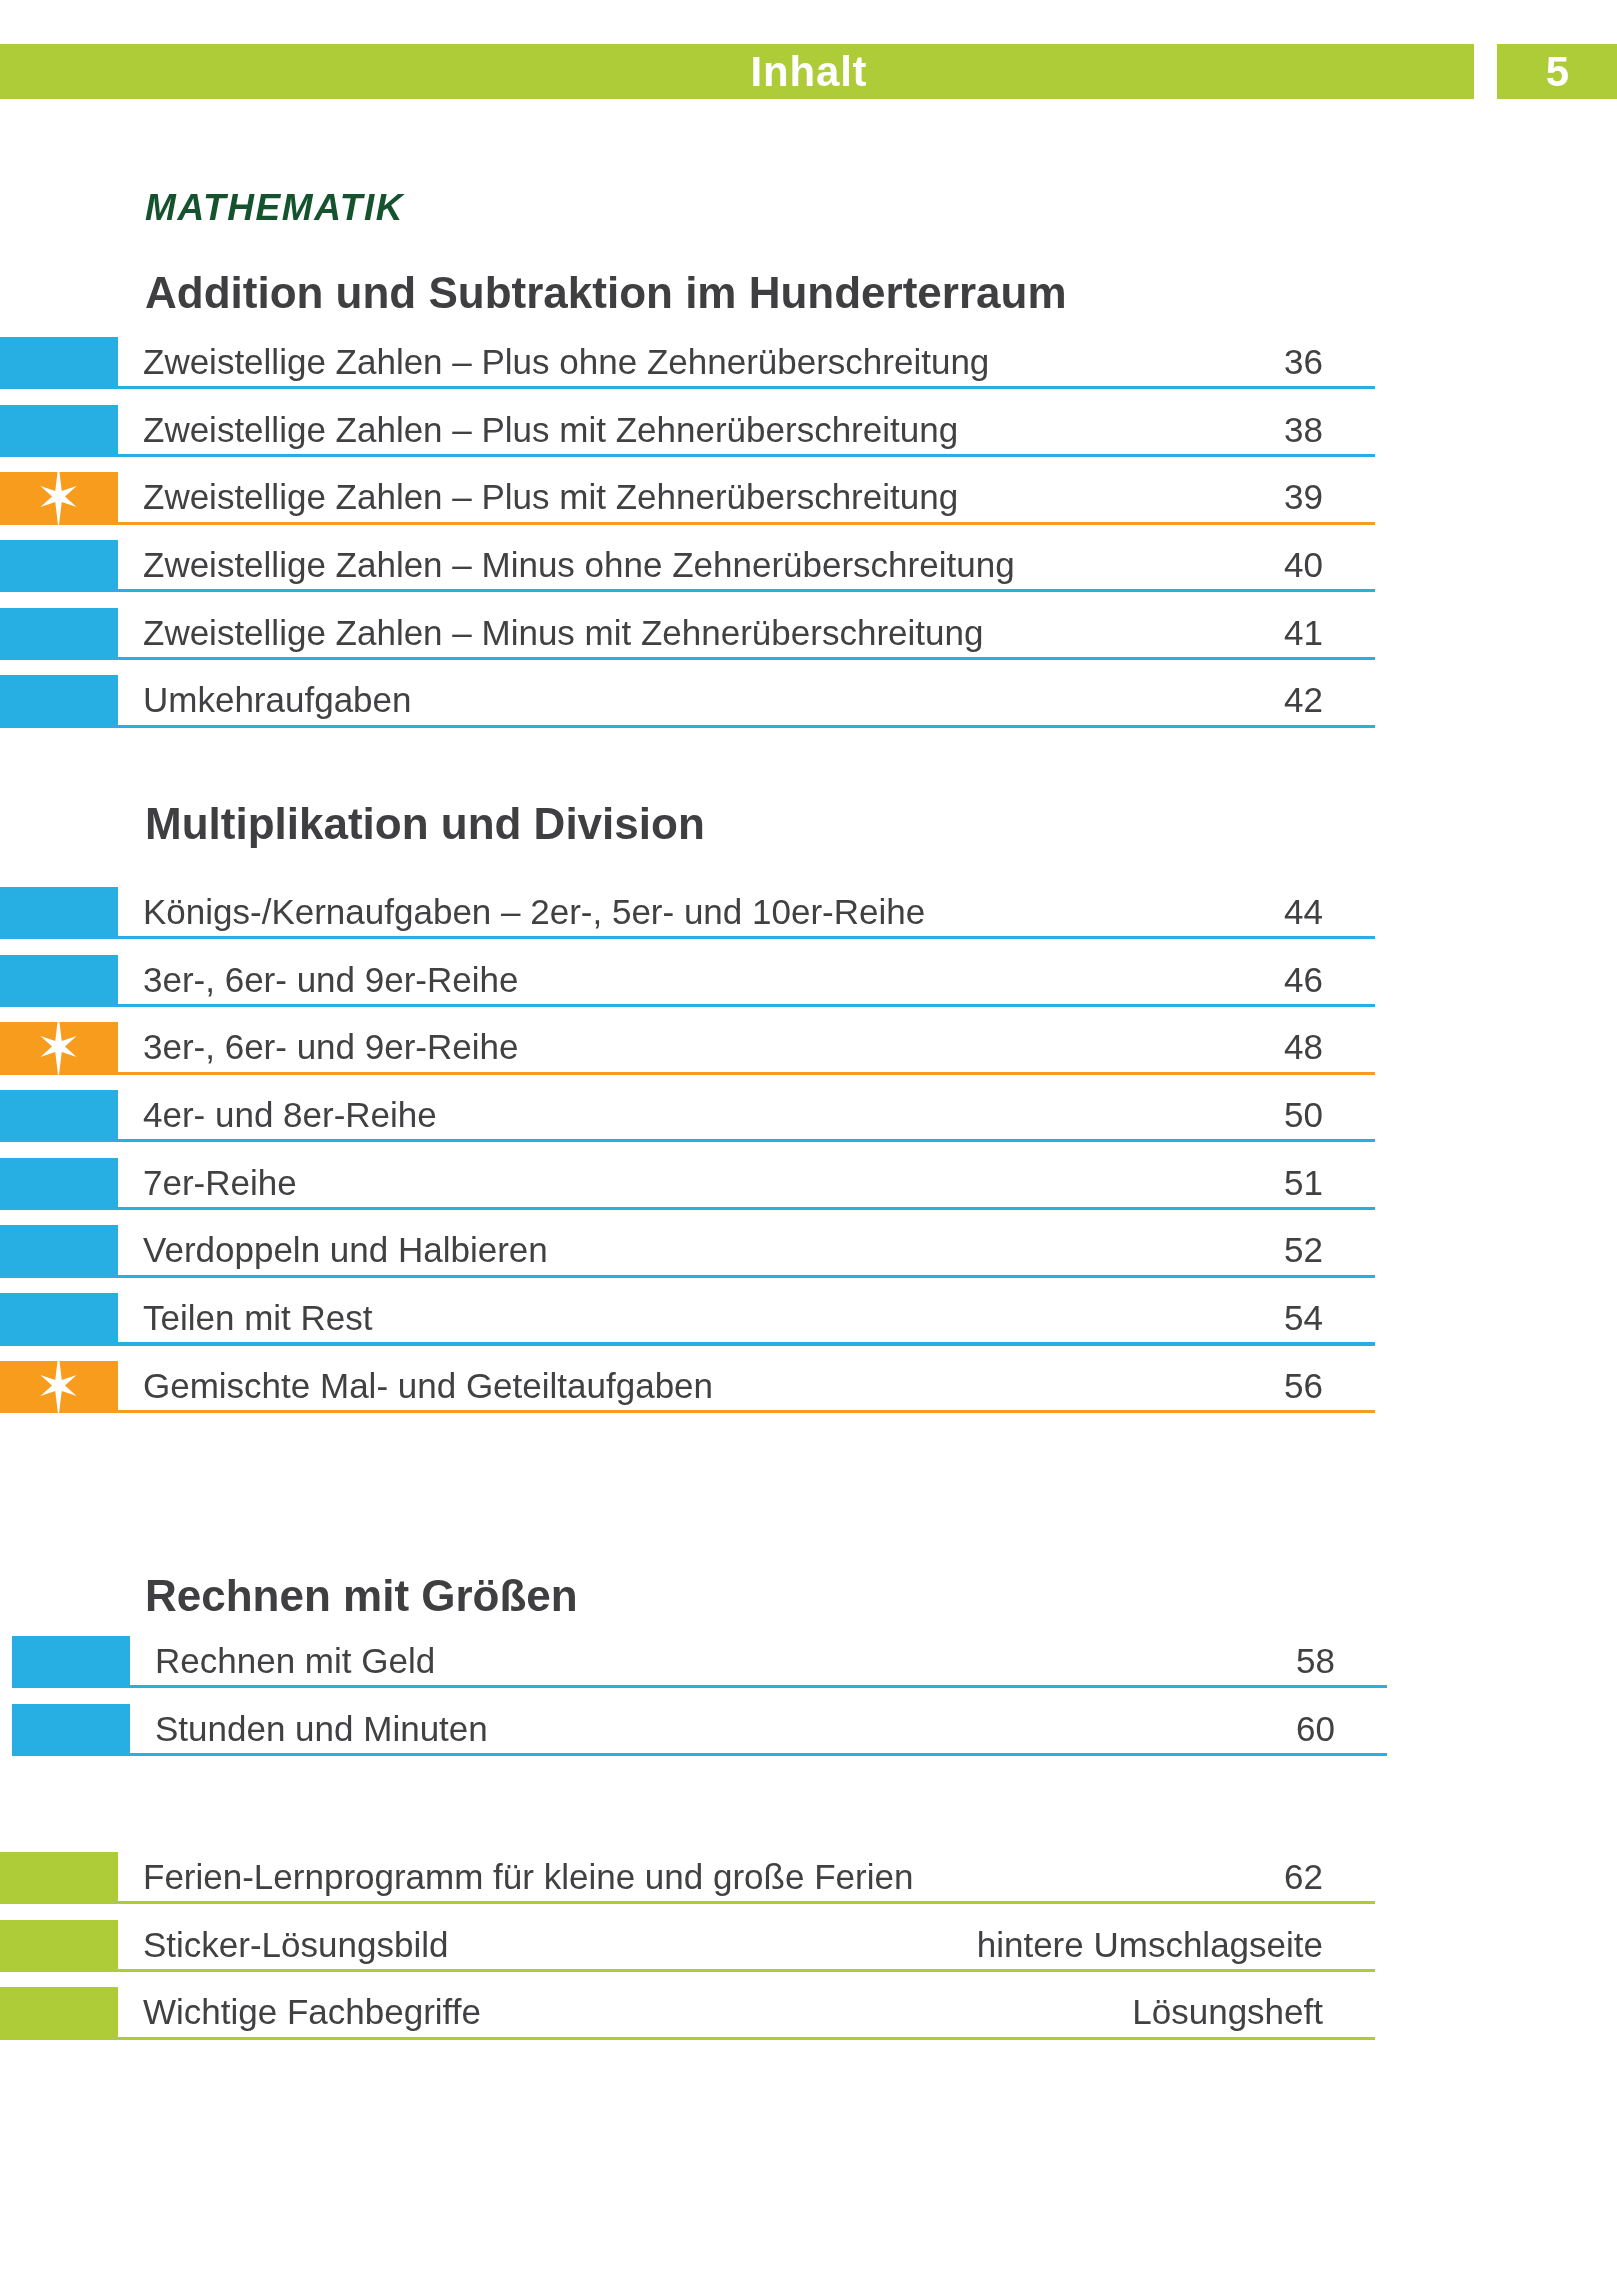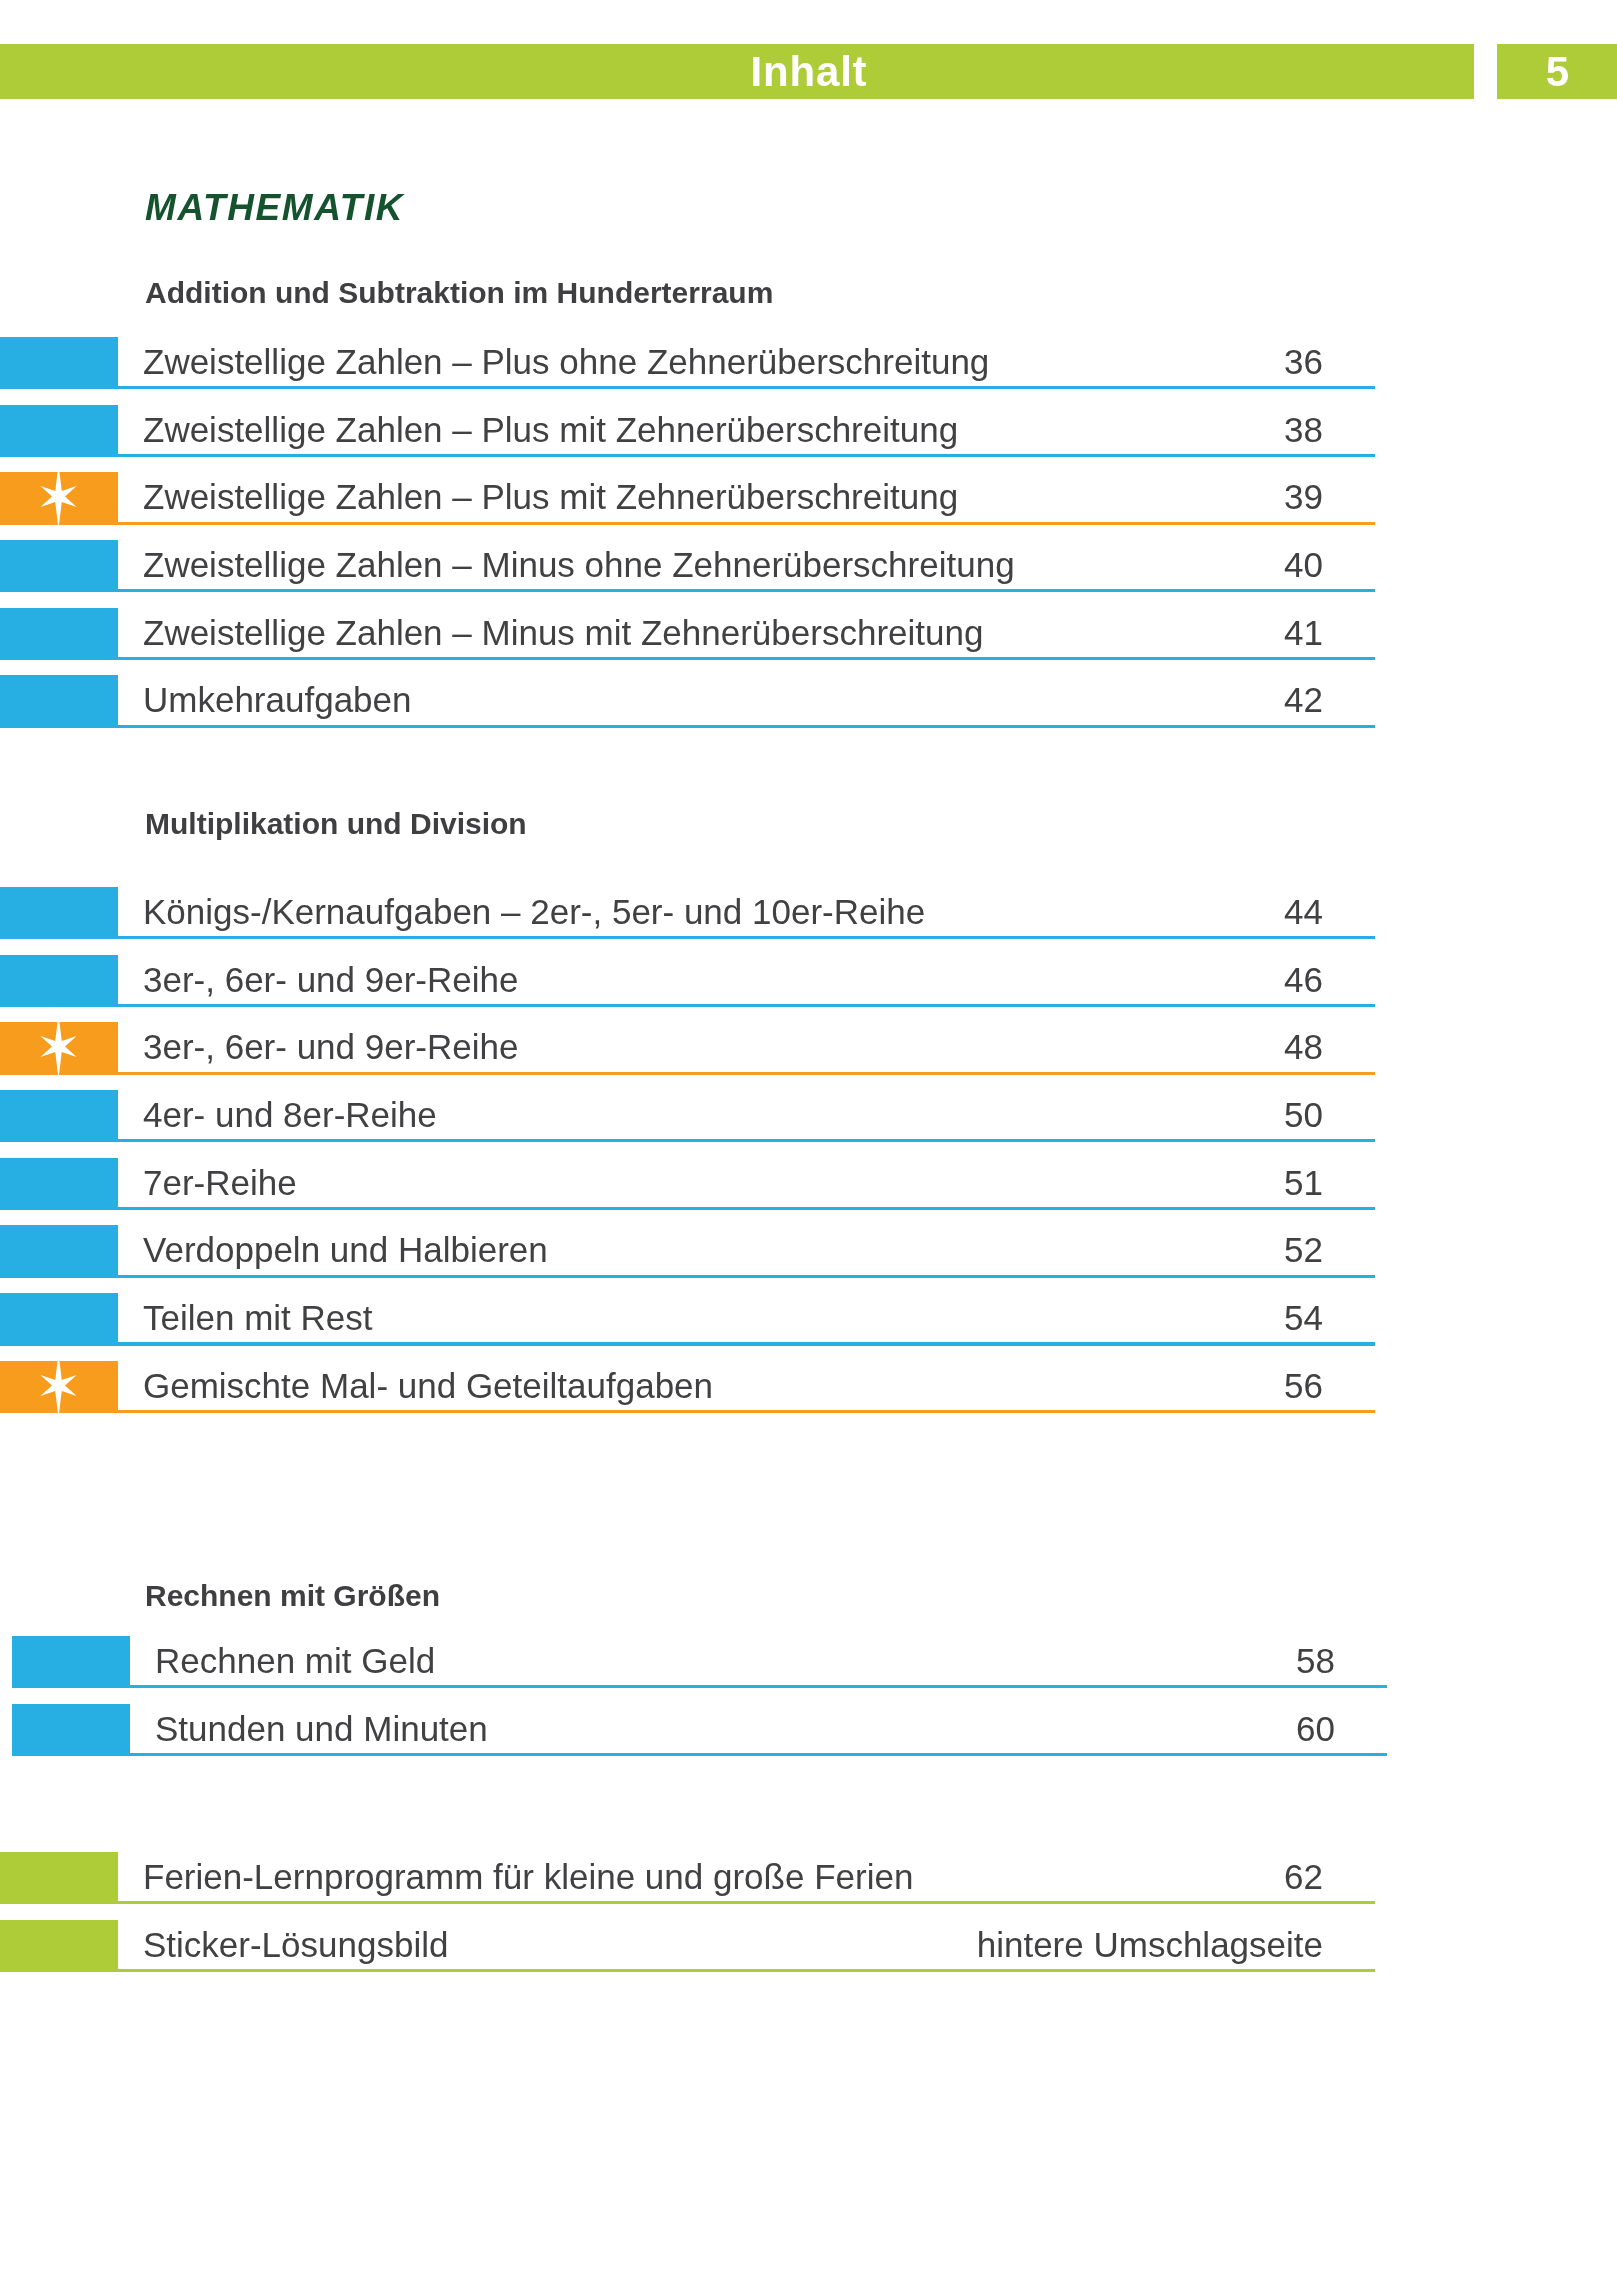--- a/index.html
+++ b/index.html
@@ -37,21 +37,21 @@
   
   .subject-heading {
     position: absolute; left: 145px;
     font-size: 37px; font-weight: bold;
     color: #14532d; letter-spacing: 1.6px;
     line-height: 40px;
     font-style: italic;
   }
   .section-title {
     position: absolute; left: 145px;
-    font-size: 30px; font-weight: bold;
+    font-size: 44px; font-weight: bold;
     color: #3f3f41; line-height: 44px;
   }
 
   
   .rows { position: absolute; left: 0; width: 1375px; }
   .row {
     position: relative;
     height: 50px;
     margin-bottom: 17.7px;
     width: 1375px;
@@ -220,16 +220,22 @@
           <div class="block"></div>
           <div class="label">Ferien-Lernprogramm für kleine und große Ferien</div>
           <div class="value">62</div>
         </div>
         <div class="row green">
           <div class="rule"></div>
           <div class="block"></div>
           <div class="label">Sticker-Lösungsbild</div>
           <div class="value">hintere Umschlagseite</div>
         </div>
+        <div class="row green">
+          <div class="rule"></div>
+          <div class="block"></div>
+          <div class="label">Wichtige Fachbegriffe</div>
+          <div class="value">Lösungsheft</div>
+        </div>
       </div>
     </div>
 </div>
 
 
 </body></html>

